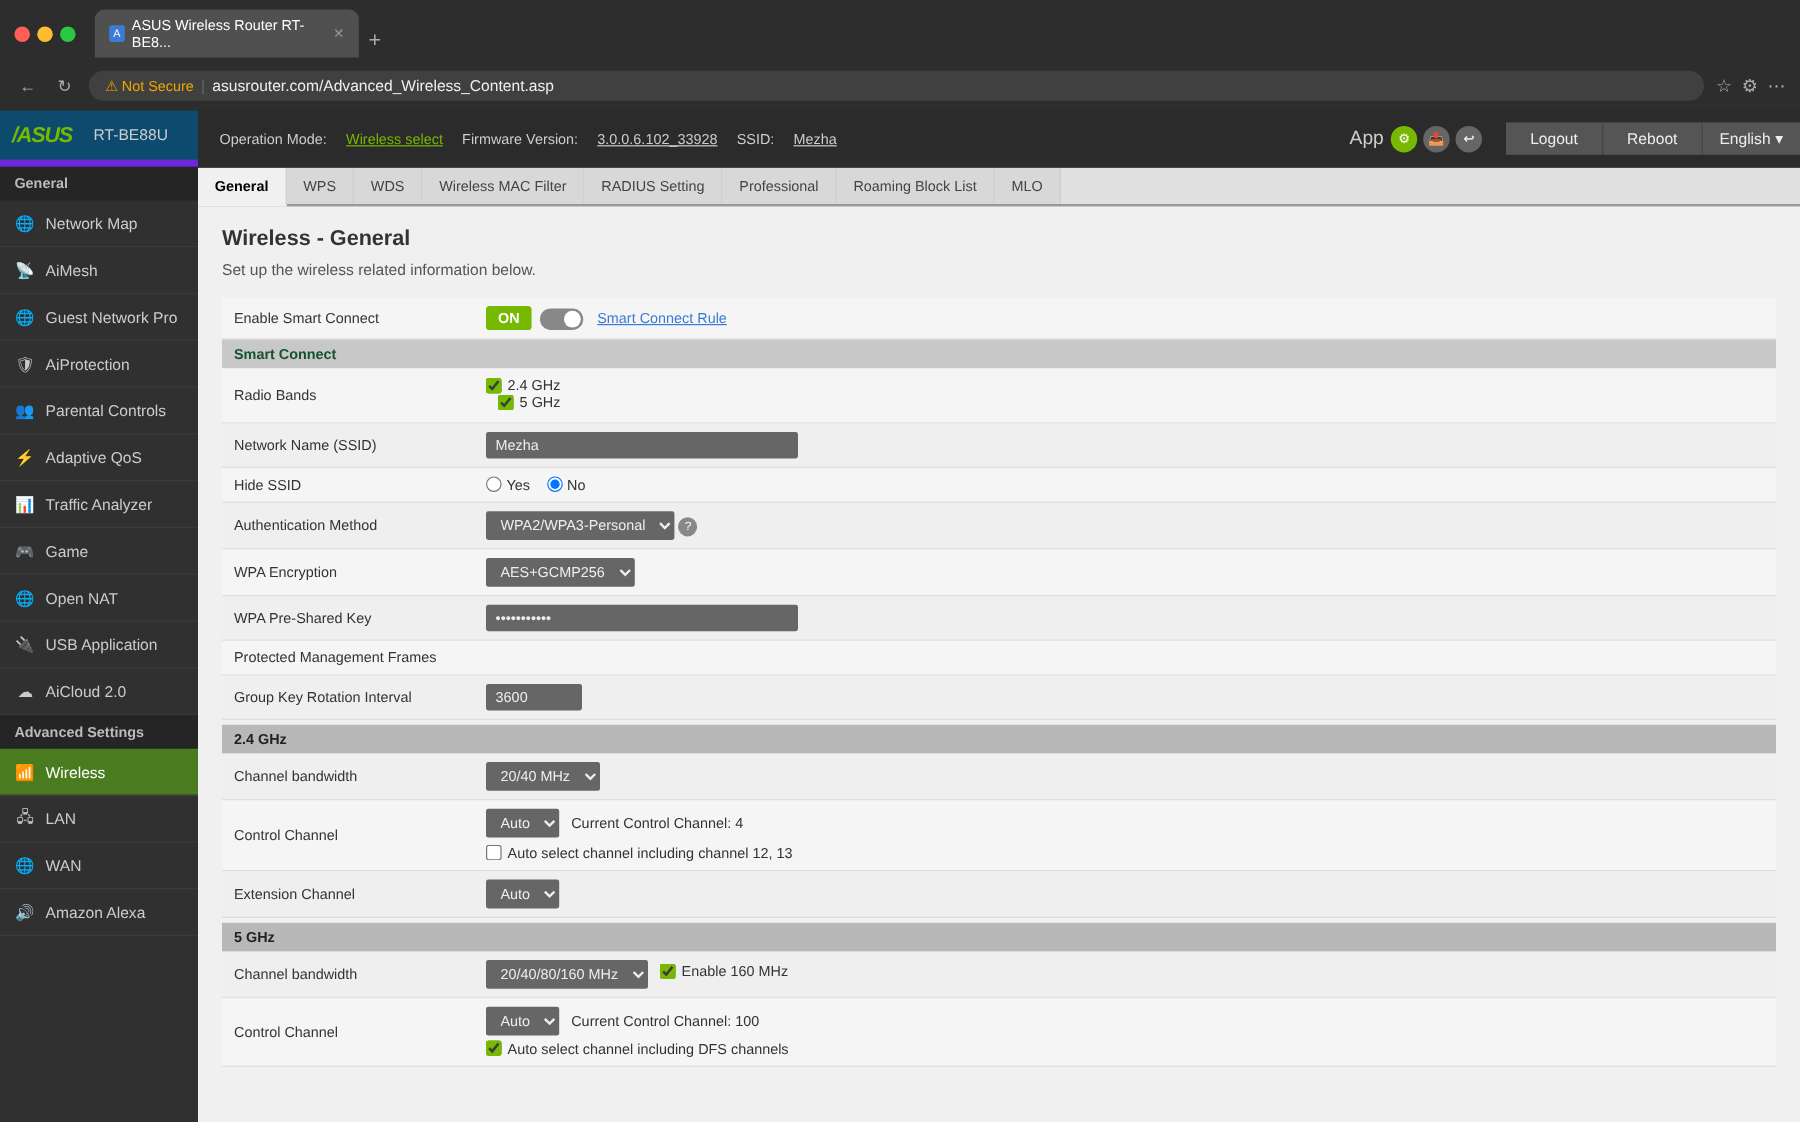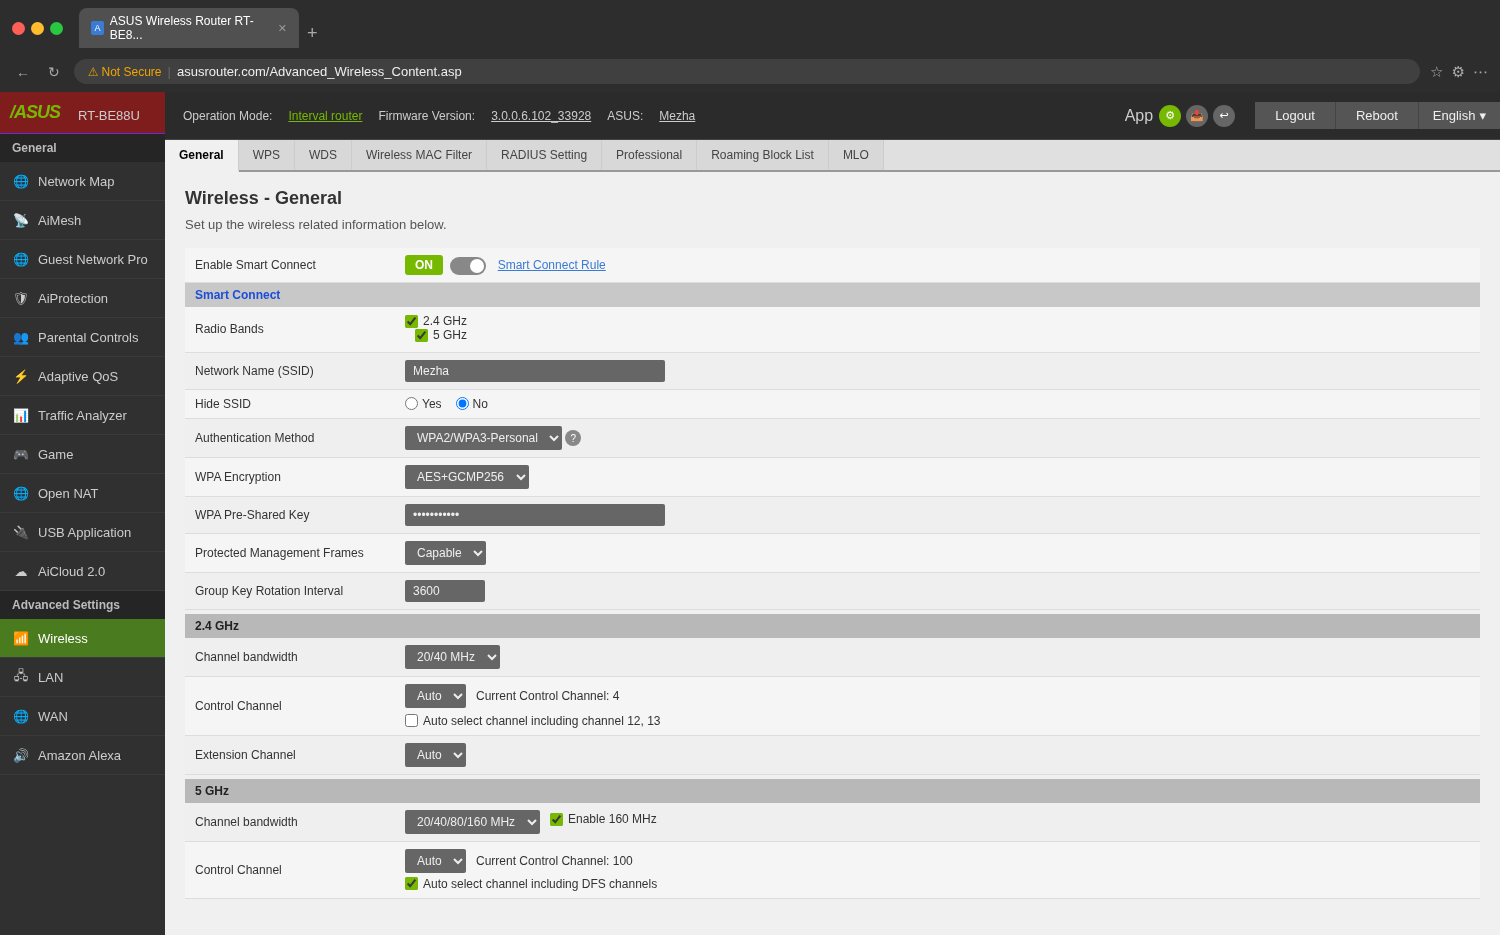--- a/index.html
+++ b/index.html
@@ -262,21 +262,21 @@
       font-size: 13px;
       margin-bottom: 16px;
     }
 
     
     .form-section-header {
       background: #c8c8c8;
       padding: 5px 10px;
       font-size: 12px;
       font-weight: 600;
-      color: #1d4ed8;
+      color: #14532d;
       margin-bottom: 0;
     }
     .form-row {
       display: flex;
       align-items: center;
       padding: 7px 10px;
       border-bottom: 1px solid #ddd;
       background: #f5f5f5;
       gap: 10px;
     }
@@ -443,21 +443,21 @@
       <span>☆</span>
       <span>⚙</span>
       <span>⋯</span>
     </div>
   </div>
 </div>
 
 <div style="display:flex; height: calc(935px - 88px); background:#2b2b2b;">
 
   <div class="sidebar" style="width:165px; min-width:165px;">
-    <div style="background:#7f1d1d; padding:10px; display:flex; align-items:flex-end; gap:8px; border-bottom:1px solid #6d28d9;">
+    <div style="background:#0c4a6e; padding:10px; display:flex; align-items:center; gap:8px; border-bottom:6px solid #6d28d9;">
       <span class="router-logo" style="font-size:18px;">/ASUS</span>
       <span style="color:#ccc; font-size:13px; font-weight:500;">RT-BE88U</span>
     </div>
 
     <div class="sidebar-section-header">General</div>
 
     <div class="sidebar-item">
       <span class="sidebar-icon">🌐</span>
       <span>Network Map</span>
     </div>
@@ -520,24 +520,24 @@
       <span class="sidebar-icon">🔊</span>
       <span>Amazon Alexa</span>
     </div>
   </div>
 
   <div style="flex:1; display:flex; flex-direction:column; background:#2b2b2b;">
 
     <div class="router-topbar">
       <div style="flex:1; display:flex; align-items:flex-start; gap:16px; font-size:12px; color:#ccc; padding-left:8px;">
         <span>Operation Mode:</span>
-        <span style="text-decoration:underline; color:#76b900; cursor:pointer;">Interval router</span>
+        <span style="text-decoration:underline; color:#76b900; cursor:pointer;">Wireless select</span>
         <span>Firmware Version:</span>
         <span style="text-decoration:underline; cursor:pointer;">3.0.0.6.102_33928</span>
-        <span>ASUS:</span>
+        <span>SSID:</span>
         <span style="text-decoration:underline; cursor:pointer;">Mezha</span>
       </div>
       <span style="color:#ccc; margin-right:6px; font-size:16px;">App</span>
       <div class="infobar-icons">
         <span class="icon-circle icon-green">⚙</span>
         <span class="icon-circle icon-gray">📤</span>
         <span class="icon-circle icon-gray">↩</span>
       </div>
       <div style="display:flex; margin-left:20px;">
         <button class="topbar-btn">Logout</button>
@@ -651,25 +651,20 @@
 
         <div class="form-row">
           <div class="form-label">WPA Pre-Shared Key</div>
           <div class="form-value">
             <input type="password" class="form-input" value="password123" style="">
           </div>
         </div>
 
         <div class="form-row">
           <div class="form-label">Protected Management Frames</div>
-          <div class="form-value">
-            <select class="form-select">
-              <option>Capable</option>
-            </select>
-          </div>
         </div>
 
         <div class="form-row">
           <div class="form-label">Group Key Rotation Interval</div>
           <div class="form-value">
             <input type="text" class="form-input-sm" value="3600" style="">
           </div>
         </div>
 
         <div class="section-header-band">2.4 GHz</div>

